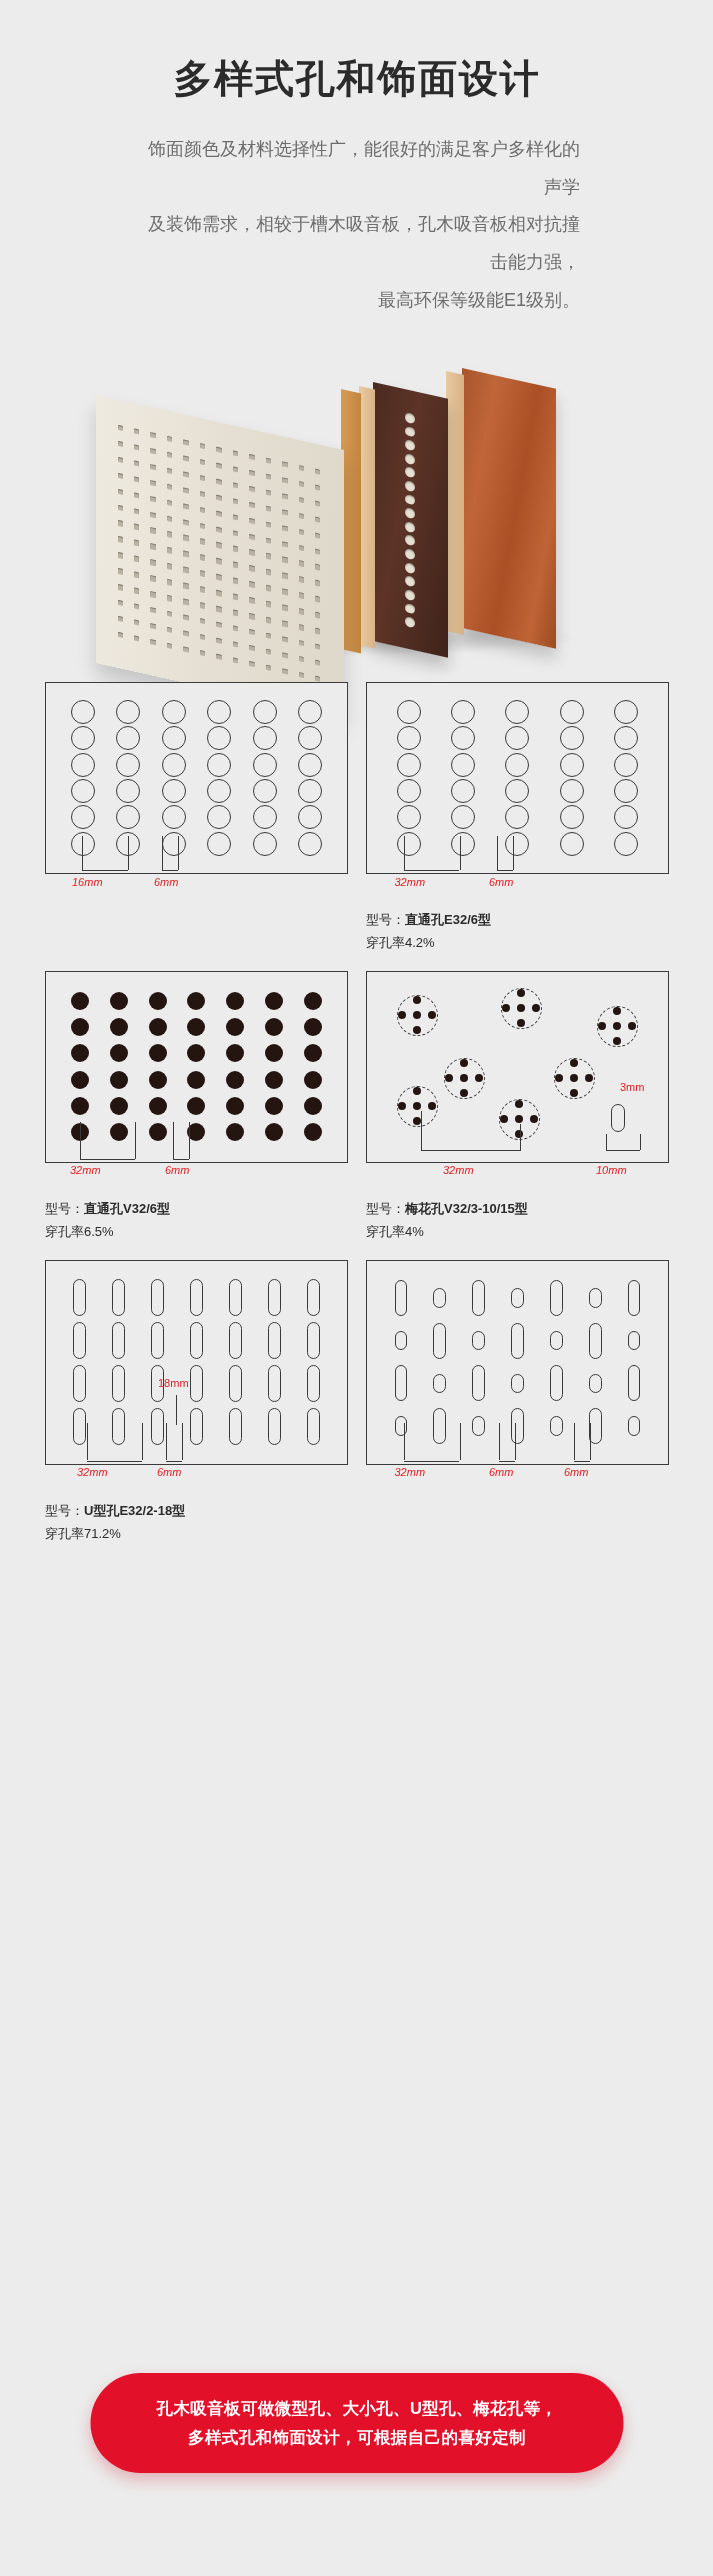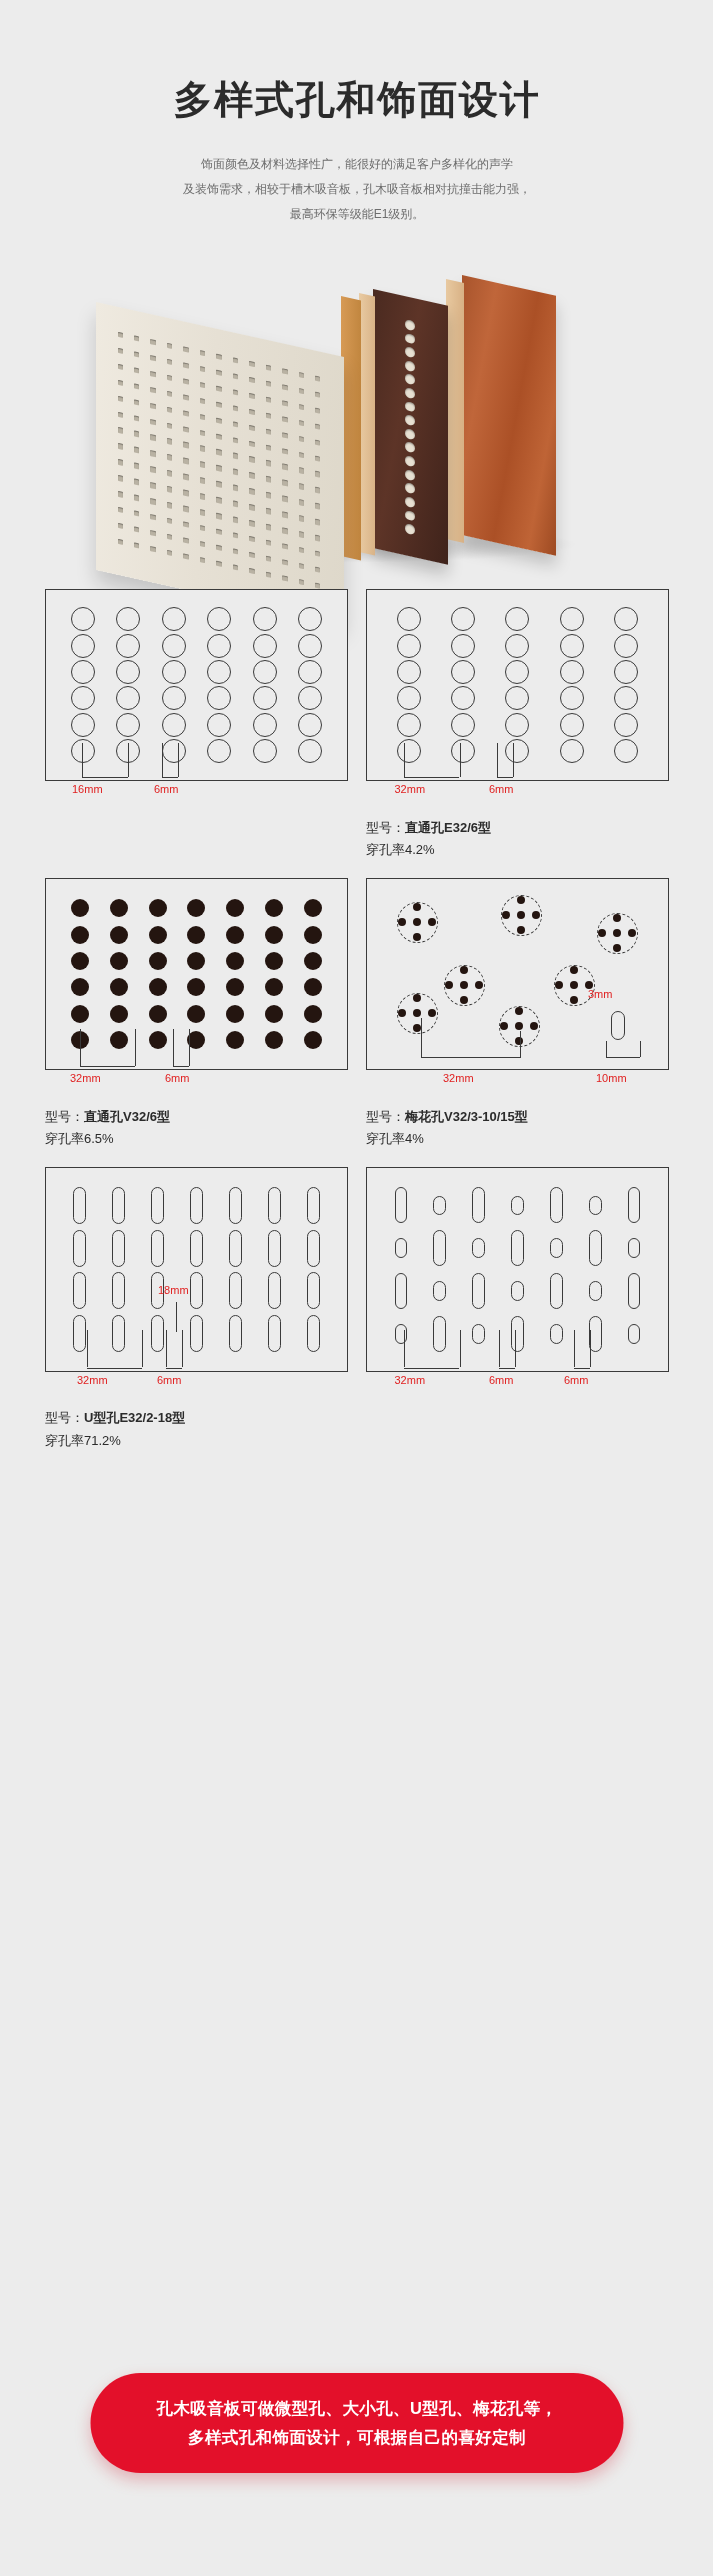--- a/index.html
+++ b/index.html
@@ -9,37 +9,37 @@
     height: 2576px;
     background: #ececec;
     font-family: "Liberation Sans", sans-serif;
     color: #333;
     position: relative;
     overflow: hidden;
   }
 
   
   .header {
-    padding-top: 76px;
+    padding-top: 55px;
     text-align: center;
   }
   .title {
     font-size: 39px;
     font-weight: bold;
     color: #2b2b2b;
     letter-spacing: 1.8px;
     line-height: 1.25;
   }
   .subtitle {
     margin: 27px auto 0;
     width: 446px;
-    font-size: 12px;
+    font-size: 18px;
     line-height: 2.1;
     color: #6d6d6d;
-    text-align: center;
+    text-align: right;
   }
 
   
   .hero {
     margin: 32px auto 0;
     width: 678px;
     height: 294px;
     position: relative;
   }
   .hero-stage {
@@ -186,21 +186,21 @@
     border: 1.8px solid #3a3a3a; background: #ececec;
   }
   .g-slot2 { grid-template-columns: repeat(7, 1fr); grid-template-rows: repeat(4, 1fr); }
   .g-slot2 .h {
     width: 12.5px; height: 36px; border-radius: 7.1px;
     border: 1.8px solid #3a3a3a; background: #ececec;
   }
   .g-slot2 .h.sm { height: 19.6px; }
 
   
-  .dims { position: relative; height: 30px; width: 303px; }
+  .dims { position: relative; height: 30px; width: 303px; font-style: italic; }
   .dim {
     position: absolute;
     font-size: 11px;
     color: #e02020;
     white-space: nowrap;
   }
   .dimline {
     position: absolute;
     border-bottom: 1.3px solid #3a3a3a;
   }
@@ -701,21 +701,21 @@
           <div class="d" style="left:31px; top:16px;"></div>
         </div>
 
         <div style="position:absolute; left:244px; top:132px; width:14.3px; height:28.5px; border:1.3px solid #3a3a3a; border-radius:7.1px; background:#ececec;"></div>
         <div class="dimline" style="left:239px; top:178px; width:34px;"></div>
         <div class="vline" style="left:239px; top:162px; height:16px;"></div>
         <div class="vline" style="left:273px; top:162px; height:16px;"></div>
         <div class="vline" style="left:54px; top:139px; height:39px;"></div>
         <div class="vline" style="left:153px; top:152px; height:27px;"></div>
         <div class="dimline" style="left:54px; top:178px; width:100px;"></div>
-        <span class="dim" style="position:absolute; left:221px; top:109px;">3mm</span>
+        <span class="dim" style="position:absolute; left:253px; top:109px;">3mm</span>
       </div>
       <div class="dims">
         <span class="dim" style="left:77px; top:1.8px;">32mm</span>
         <span class="dim" style="left:230px; top:1.8px;">10mm</span>
       </div>
       <div class="caption">
         <div><span>型号：</span><span class="mdl">梅花孔V32/3-10/15型</span></div>
         <div><span>穿孔率</span><span>4%</span></div>
       </div>
     </div>

